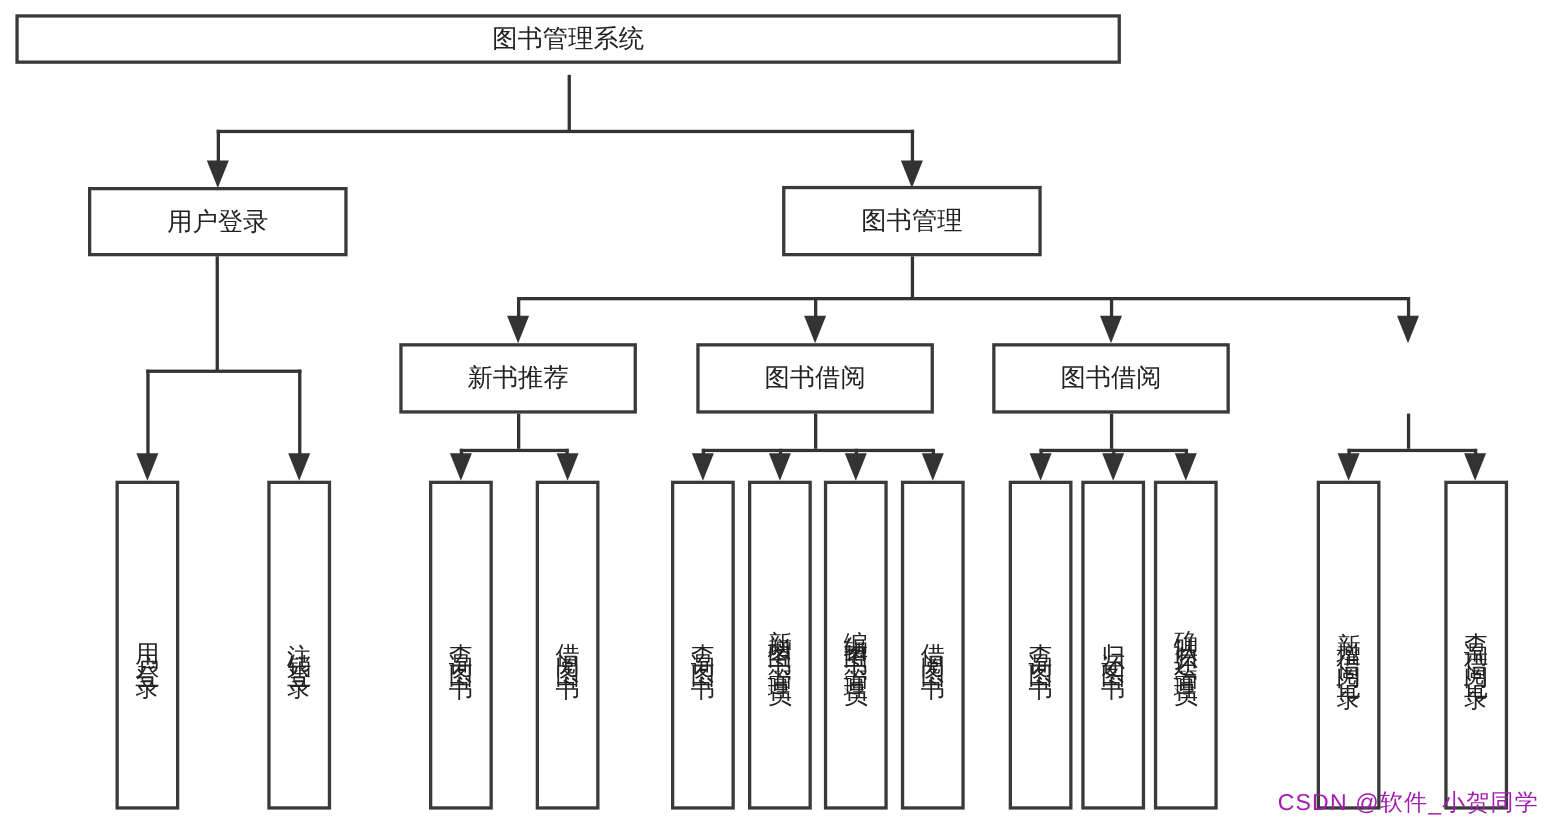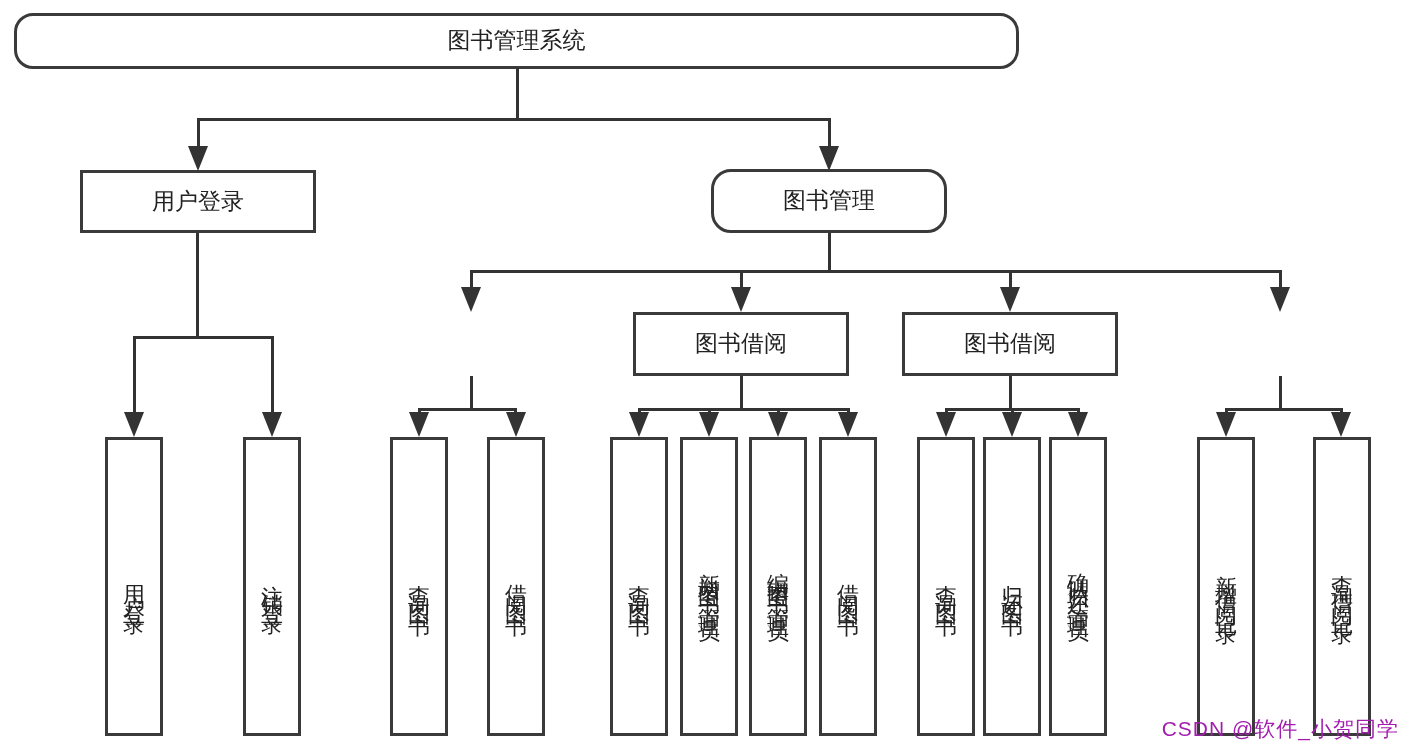--- a/index.html
+++ b/index.html
@@ -18,21 +18,21 @@
     background: #ffffff;
     border: 3px solid #3a3a3a;
     display: flex;
     align-items: center;
     justify-content: center;
     text-align: center;
     font-size: 23px;
     color: #222222;
     line-height: 1.2;
   }
-  .lvl1 { left: 14px; top: 13px; width: 1005px; height: 56px; border-radius: 19px; }
+  .lvl1 { left: 14px; top: 13px; width: 1005px; height: 45px; }
   .leaf {
     top: 437px;
     width: 58px;
     height: 299px;
     writing-mode: vertical-rl;
     text-orientation: mixed;
     letter-spacing: 10px;
     font-size: 22px;
     line-height: 1;
   }
@@ -64,40 +64,41 @@
   <div class="box lvl1">图书管理系统</div>
 
   <div class="v" style="left:516px; top:68px; height:52px;"></div>
   <div class="h" style="left:197px; top:118px; width:634px;"></div>
   <div class="v" style="left:197px; top:118px; height:32px;"></div>
   <div class="tri" style="left:188px; top:146px;"></div>
   <div class="v" style="left:828px; top:118px; height:32px;"></div>
   <div class="tri" style="left:819px; top:146px;"></div>
 
   <div class="box" style="left:80px; top:170px; width:236px; height:63px;">用户登录</div>
-  <div class="box" style="left:711px; top:169px; width:236px; height:64px;border-radius:20px;">图书管理</div>
+  <div class="box" style="left:711px; top:169px; width:236px; height:64px;">图书管理</div>
 
   <div class="v" style="left:196px; top:233px; height:105px;"></div>
   <div class="h" style="left:133px; top:336px; width:141px;"></div>
   <div class="v" style="left:133px; top:336px; height:80px;"></div>
   <div class="tri" style="left:124px; top:412px;"></div>
   <div class="v" style="left:271px; top:336px; height:80px;"></div>
   <div class="tri" style="left:262px; top:412px;"></div>
 
   <div class="v" style="left:828px; top:233px; height:39px;"></div>
   <div class="h" style="left:470px; top:270px; width:811px;"></div>
   <div class="v" style="left:470px; top:270px; height:20px;"></div>
   <div class="tri" style="left:461px; top:287px;"></div>
   <div class="v" style="left:740px; top:270px; height:20px;"></div>
   <div class="tri" style="left:731px; top:287px;"></div>
   <div class="v" style="left:1009px; top:270px; height:20px;"></div>
   <div class="tri" style="left:1000px; top:287px;"></div>
   <div class="v" style="left:1279px; top:270px; height:20px;"></div>
   <div class="tri" style="left:1270px; top:287px;"></div>
 
+  <div class="box" style="left:363px; top:312px; width:216px; height:64px;">新书推荐</div>
   <div class="box" style="left:633px; top:312px; width:216px; height:64px;">图书借阅</div>
   <div class="box" style="left:902px; top:312px; width:216px; height:64px;">图书借阅</div>
 
   <div class="v" style="left:470px; top:376px; height:32px;"></div>
   <div class="h" style="left:418px; top:408px; width:99px;"></div>
   <div class="v" style="left:418px; top:408px; height:8px;"></div>
   <div class="tri" style="left:409px; top:412px;"></div>
   <div class="v" style="left:514px; top:408px; height:8px;"></div>
   <div class="tri" style="left:506px; top:412px;"></div>
 

